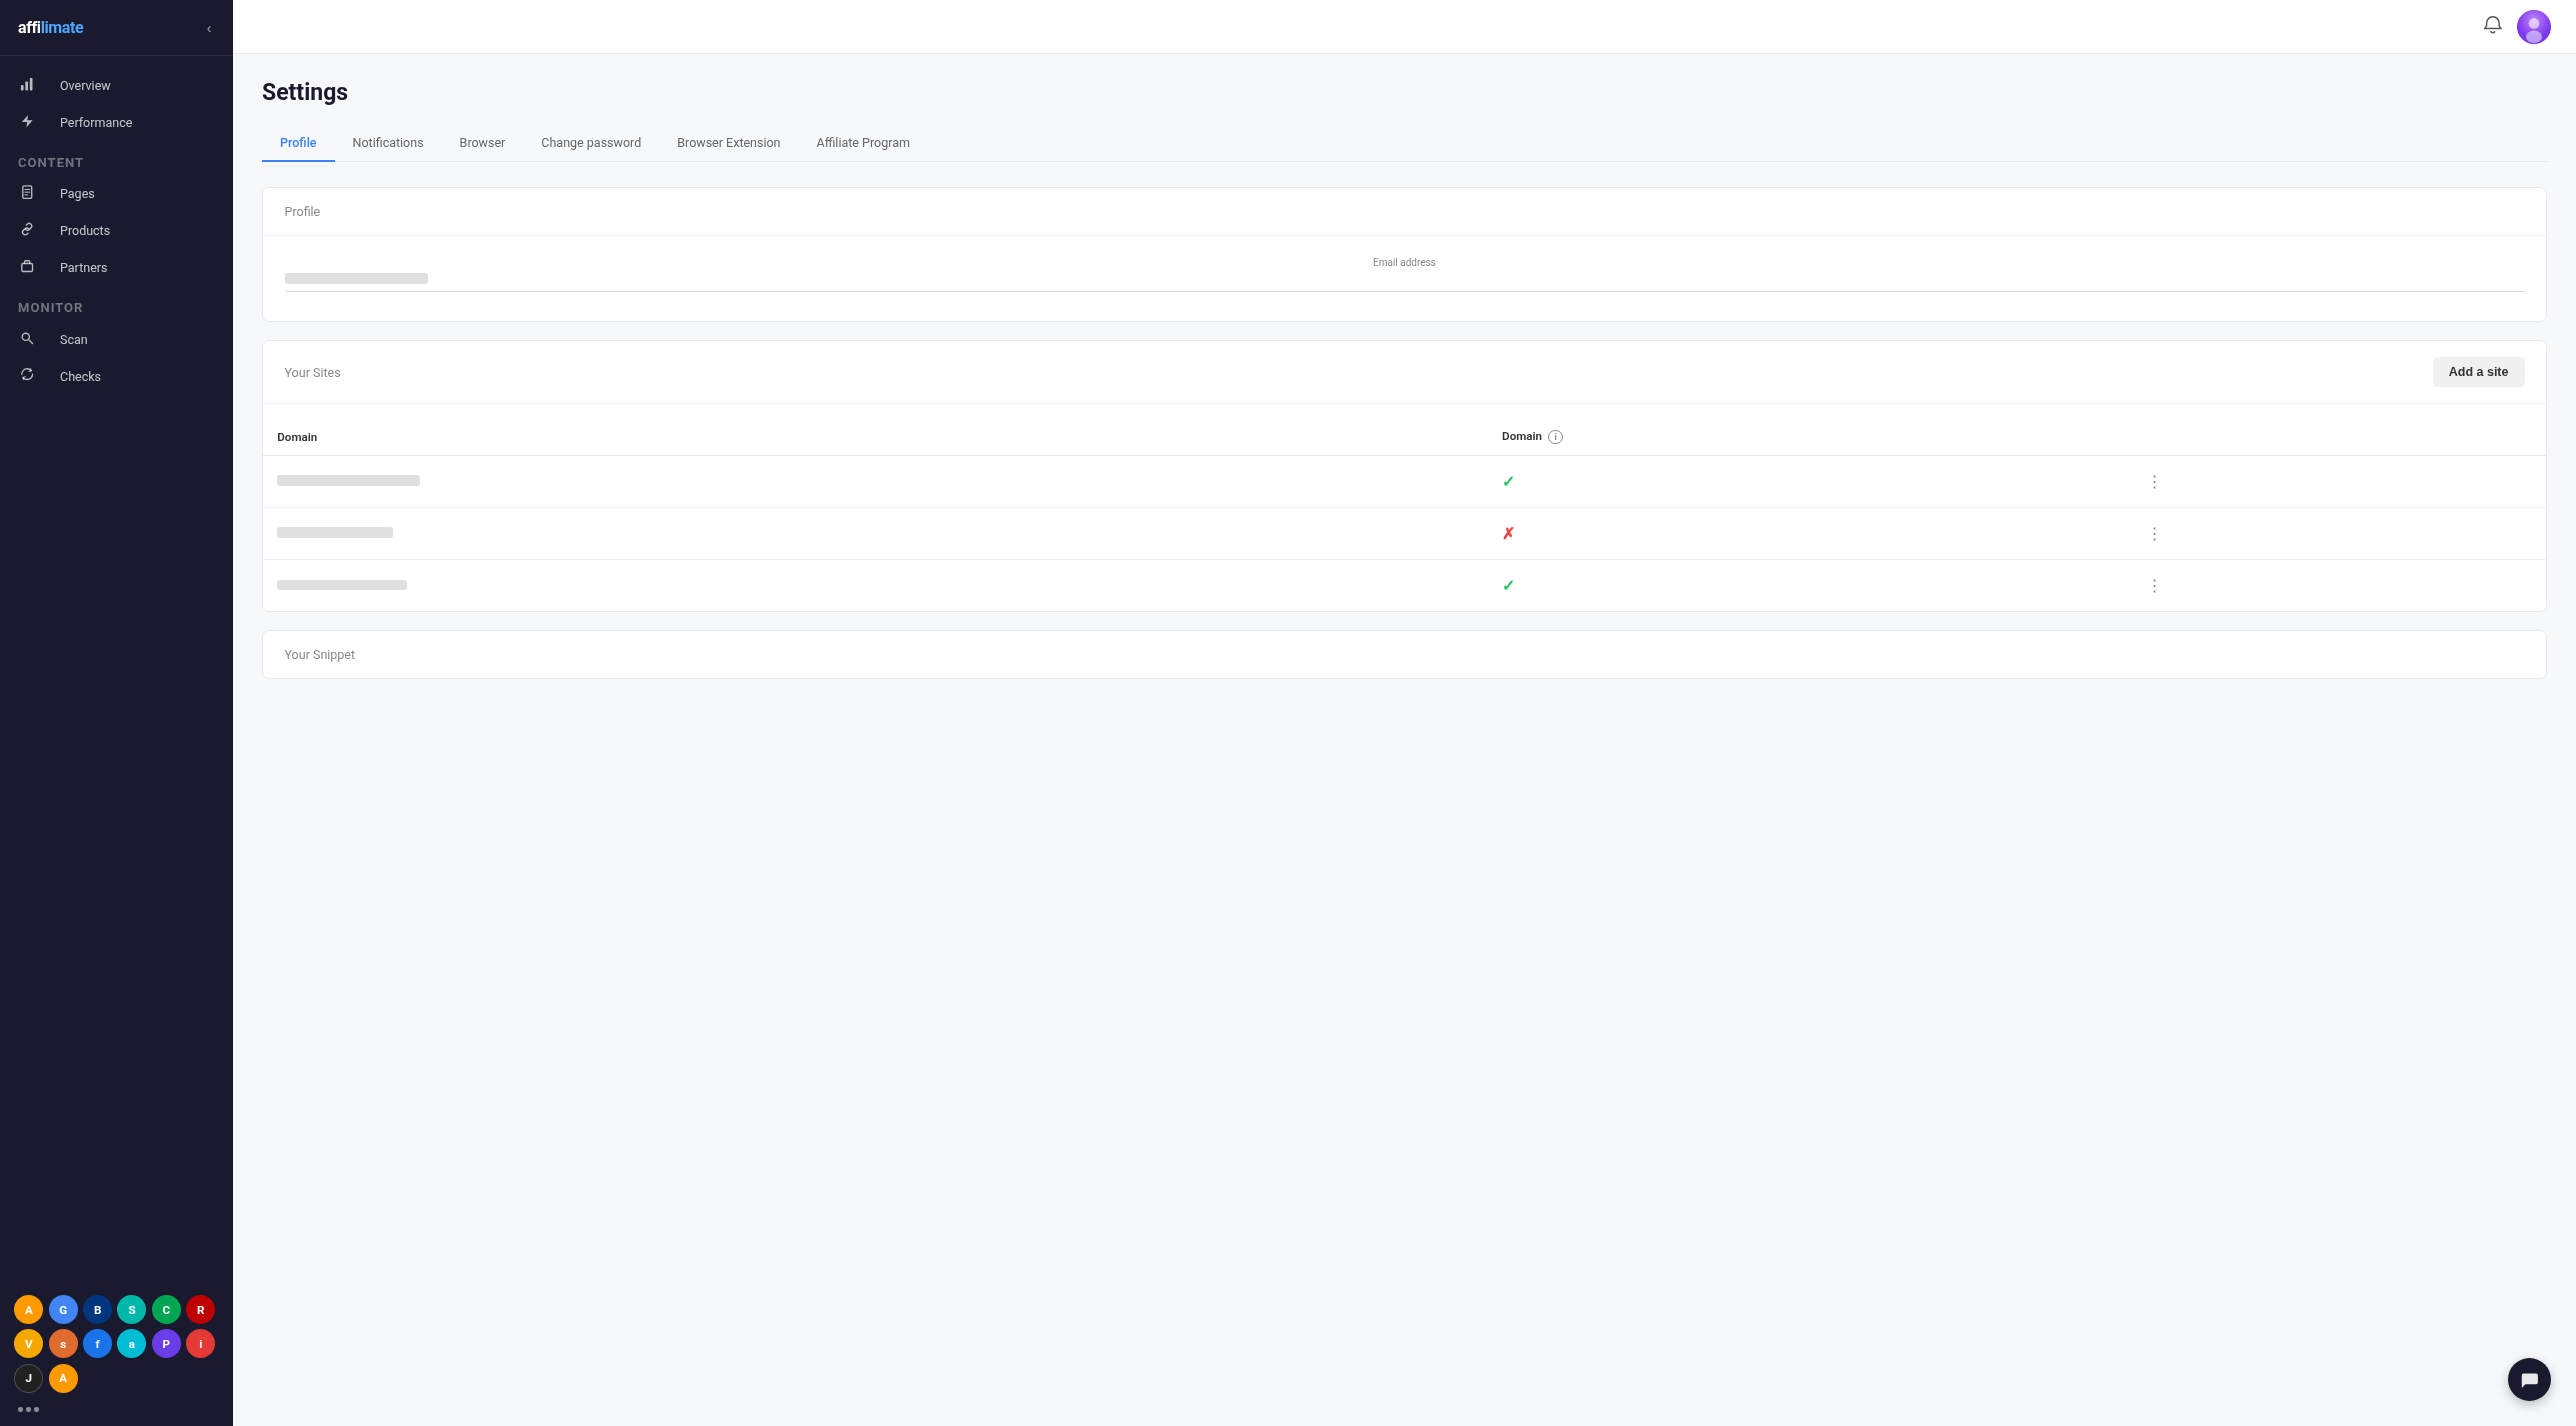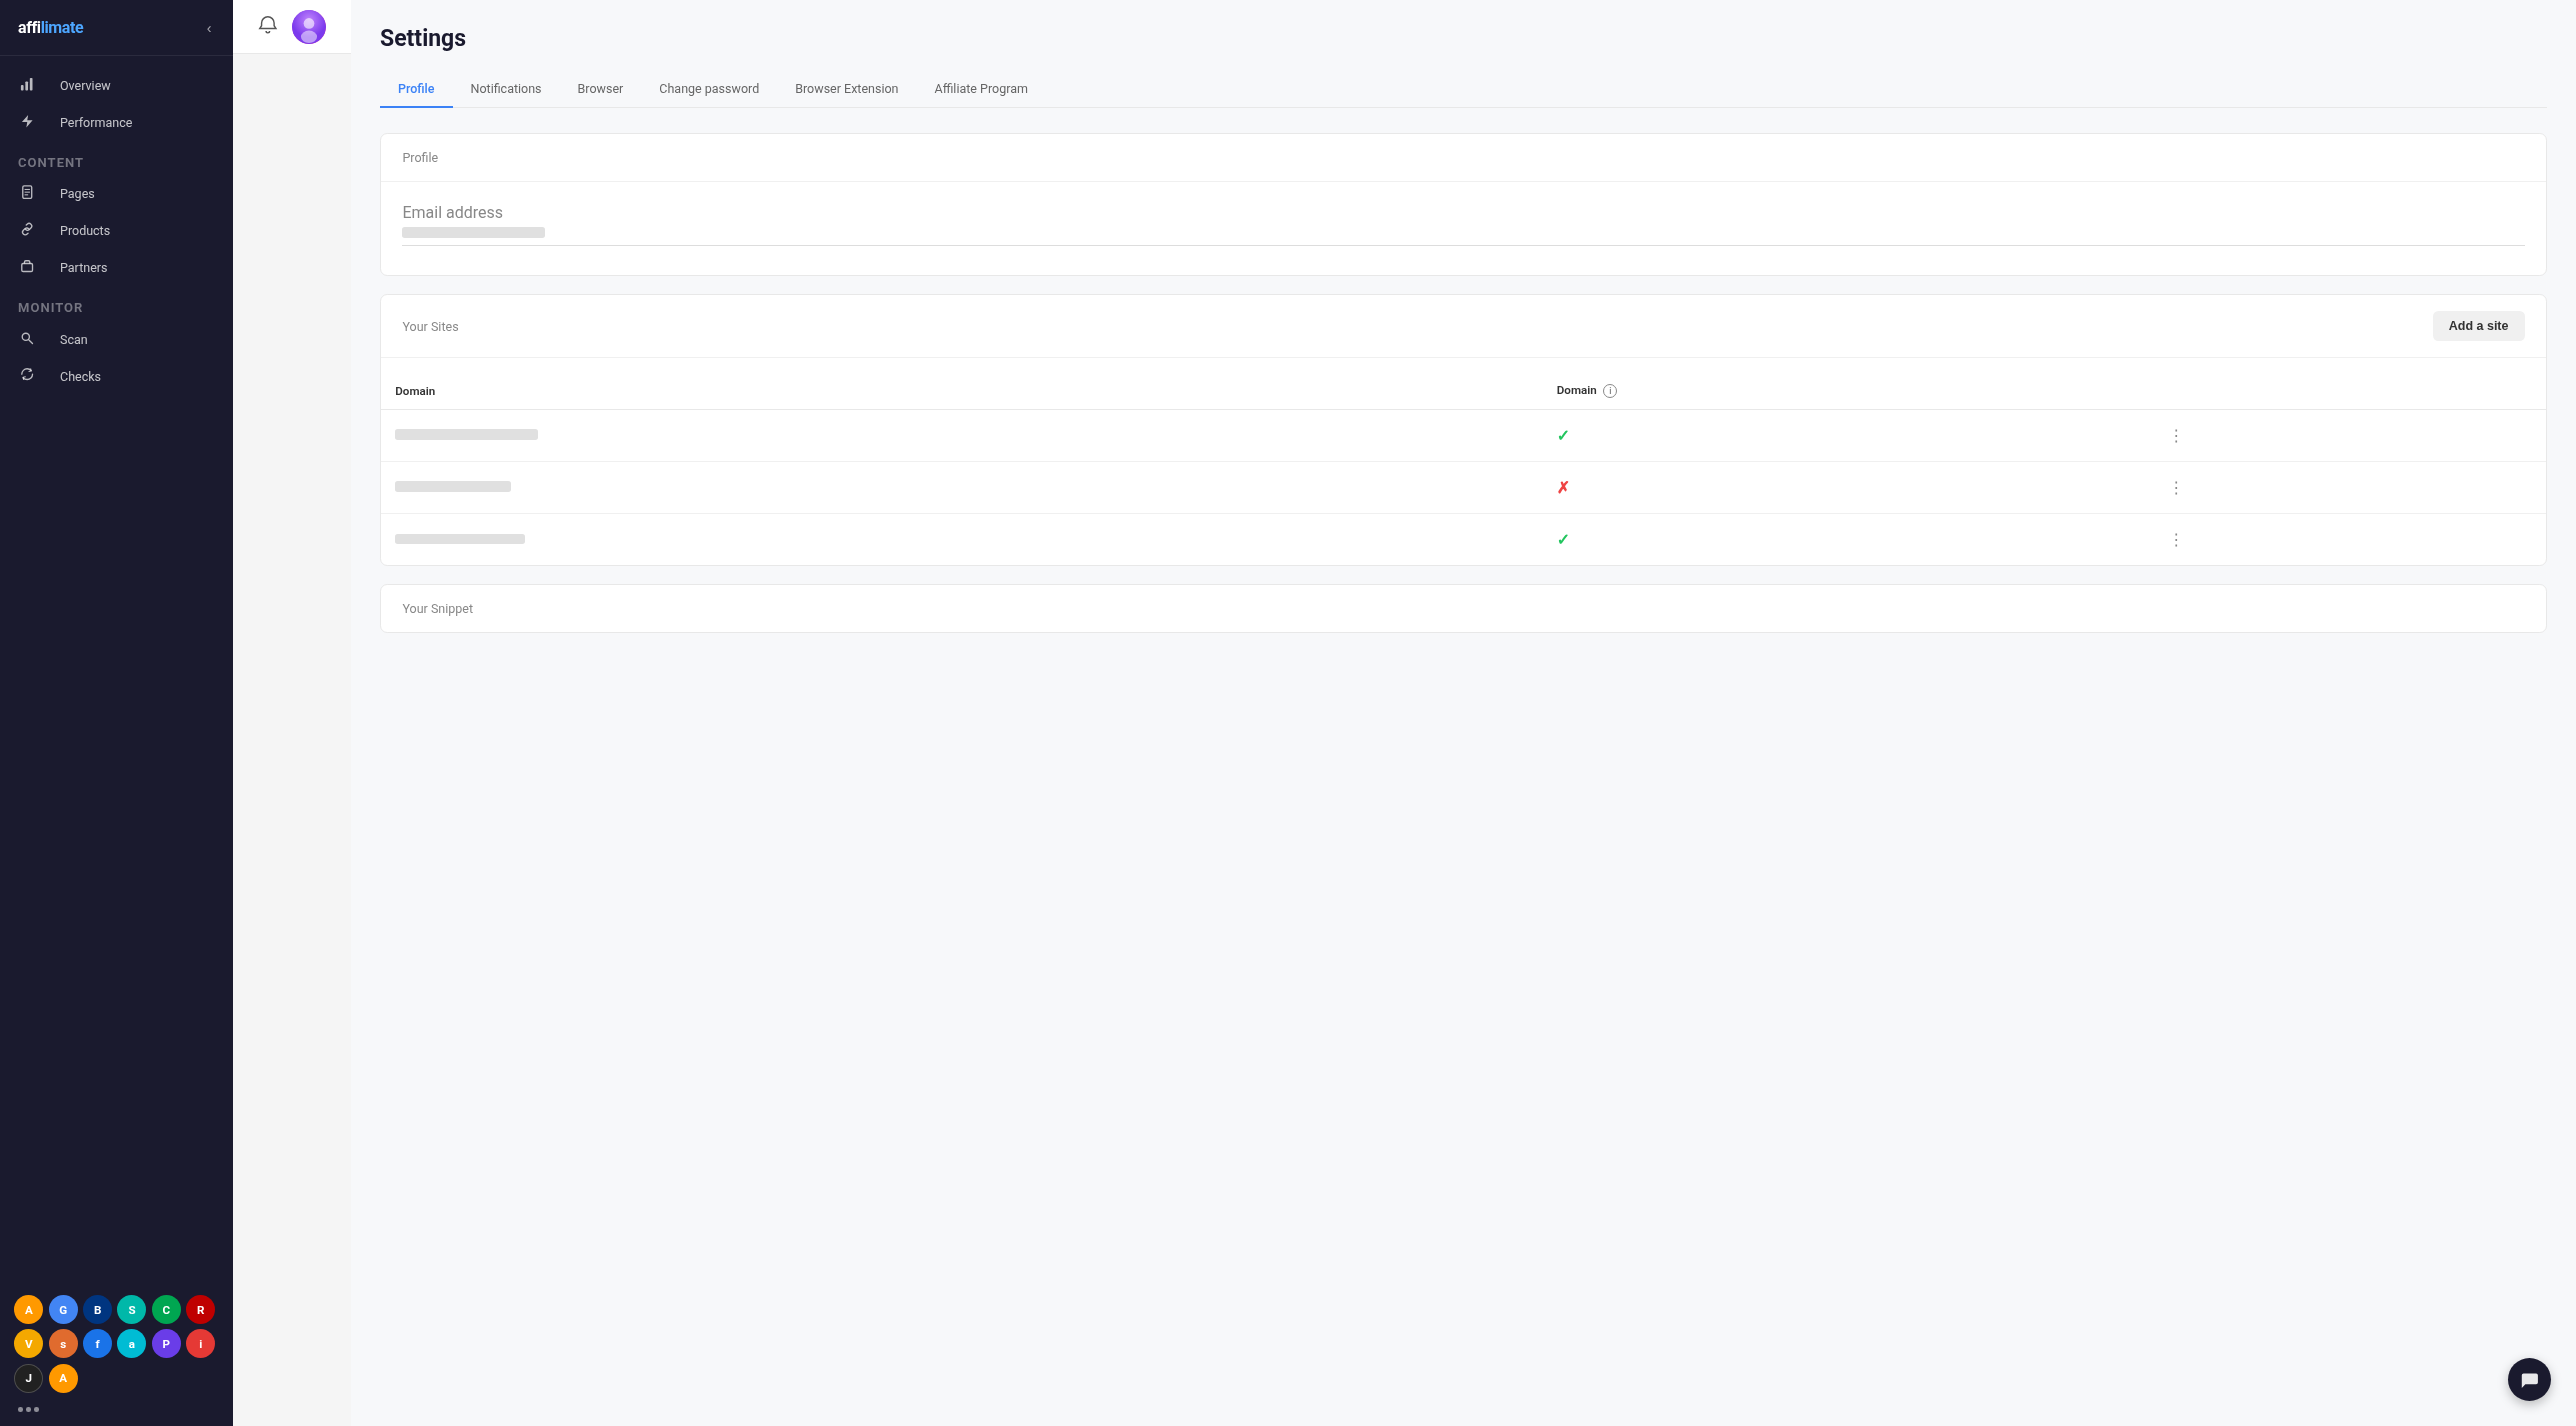--- a/index.html
+++ b/index.html
@@ -85,21 +85,21 @@
       color: rgba(255,255,255,0.5);
       cursor: pointer;
       font-size: 12.5px;
     }
     .dot-more { width: 4.5px; height: 4.5px; border-radius: 50%; background: rgba(255,255,255,0.5); }
 
     
     .main-content {
       flex: 1;
       display: flex;
-      flex-direction: row;
+      flex-direction: column;
       overflow: hidden;
     }
 
     
     .topbar {
       background: #fff;
       border-bottom: 0.9px solid #e8e8e8;
       display: flex;
       align-items: center;
       justify-content: flex-end;
@@ -173,24 +173,25 @@
       padding: 16px 21.5px;
       font-size: 12.5px;
       color: #888;
       border-bottom: 0.9px solid #f0f0f0;
     }
     .settings-card-body { padding: 21.5px; }
 
     
     .form-group { margin-bottom: 7.2px; }
     .form-label {
-      font-size: 16px;
+      font-size: 10px;
       color: #888;
       margin-bottom: 5.4px;
       display: block;
+      text-align: center;
     }
     .input-redacted {
       height: 10.7px;
       background: #e0e0e0;
       border-radius: 2.7px;
       width: 143px;
       margin-top: 5.4px;
       margin-bottom: 7.2px;
     }
 

